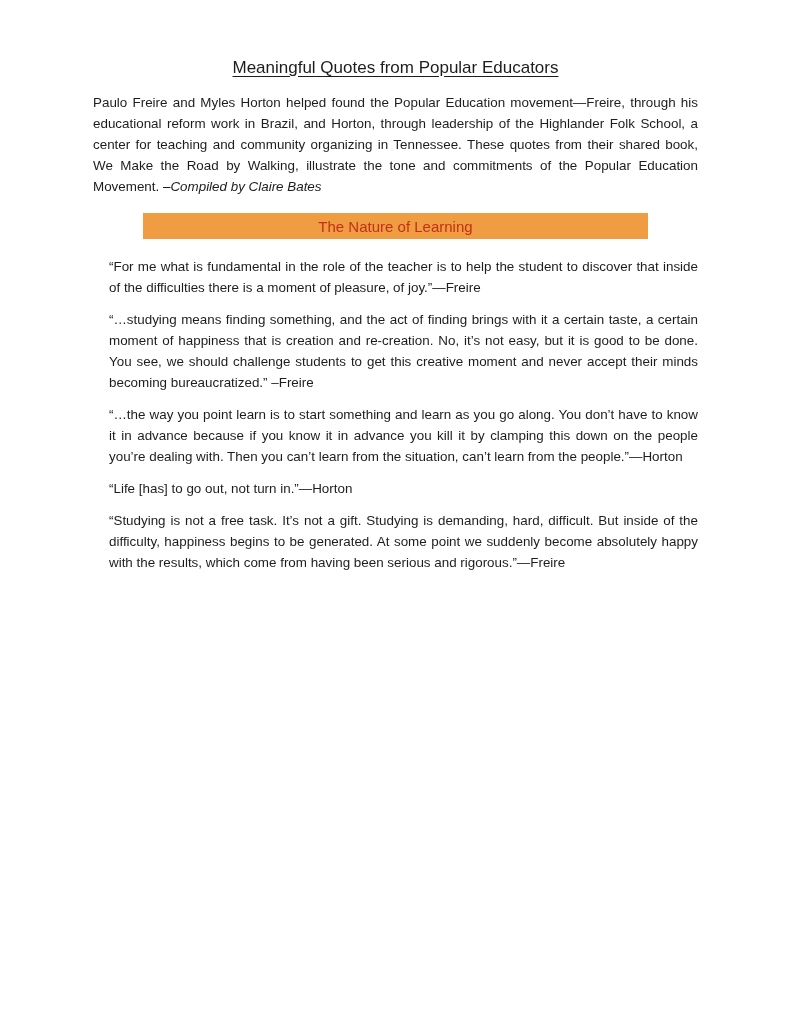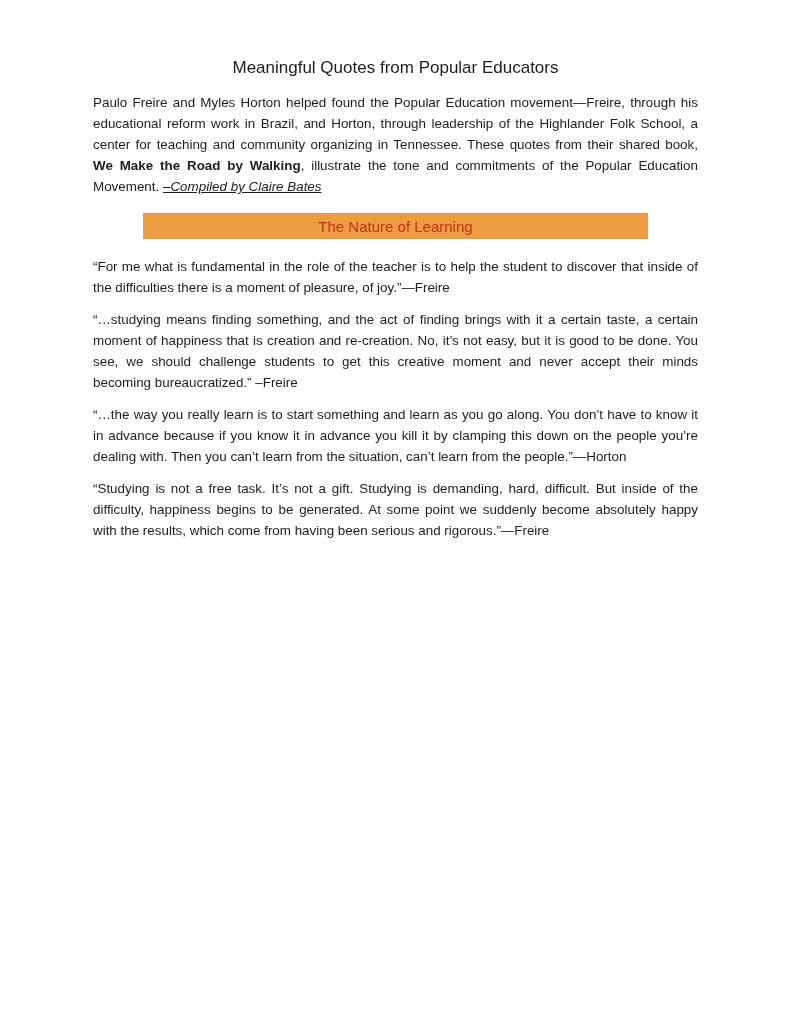--- a/index.html
+++ b/index.html
@@ -19,70 +19,72 @@
   }
   .content {
     padding: 58px 93px 0 93px;
     box-sizing: border-box;
   }
   .doc-title {
     margin: 0 0 14px 0;
     text-align: center;
     font-size: 17px;
     font-weight: normal;
+    text-decoration: underline;
     text-underline-offset: 3px;
     color: #1d1d1d;
   }
   .para {
     margin: 0 0 11px 0;
     font-size: 13.4px;
     line-height: 21px;
     text-align: justify;
     text-justify: inter-word;
   }
   .intro {
     margin-bottom: 16px;
   }
   .book-title {
-    font-weight: bold;
+    font-weight: normal;
   }
   .byline {
     font-style: italic;
-    text-decoration: underline;
   }
   .section-banner {
     width: 505px;
     height: 26px;
     margin: 0 auto 17px auto;
     display: flex;
     align-items: center;
     justify-content: center;
     text-align: right;
   }
   .section-heading {
     font-size: 15px;
     line-height: 1;
   }
   .quote {
     margin-bottom: 11px;
+    margin-left: 16px;
   }
 </style>
 </head>
 <body>
 
 <div class="page">
   <div class="content">
 
     <h1 class="doc-title">Meaningful Quotes from Popular Educators</h1>
 
     <p class="para intro"><span>Paulo Freire and Myles Horton helped found the Popular Education movement—Freire, through his educational reform work in Brazil, and Horton, through leadership of the Highlander Folk School, a center for teaching and community organizing in Tennessee. These quotes from their shared book, </span><span class="book-title">We Make the Road by Walking</span><span>, illustrate the tone and commitments of the Popular Education Movement. </span><span class="byline">–Compiled by Claire Bates</span></p>
 
     <div class="section-banner" style="background: rgb(240, 156, 66);">
       <span class="section-heading" style="color: rgb(194, 49, 25);">The Nature of Learning</span>
     </div>
 
     <p class="para quote">“For me what is fundamental in the role of the teacher is to help the student to discover that inside of the difficulties there is a moment of pleasure, of joy.”—Freire</p>
     <p class="para quote">“…studying means finding something, and the act of finding brings with it a certain taste, a certain moment of happiness that is creation and re-creation. No, it’s not easy, but it is good to be done. You see, we should challenge students to get this creative moment and never accept their minds becoming bureaucratized.” –Freire</p>
-    <p class="para quote">“…the way you really learn is to start something and learn as you go along. You don’t have to know it in advance because if you know it in advance you kill it by clamping this down on the people you’re dealing with. Then you can’t learn from the situation, can’t learn from the people.”—Horton</p>
+    <p class="para quote">“…the way you point learn is to start something and learn as you go along. You don’t have to know it in advance because if you know it in advance you kill it by clamping this down on the people you’re dealing with. Then you can’t learn from the situation, can’t learn from the people.”—Horton</p>
+    <p class="para quote">“Life [has] to go out, not turn in.”—Horton</p>
     <p class="para quote">“Studying is not a free task. It’s not a gift. Studying is demanding, hard, difficult. But inside of the difficulty, happiness begins to be generated. At some point we suddenly become absolutely happy with the results, which come from having been serious and rigorous.”—Freire</p>
 
   </div>
 </div>
 
 </body></html>

